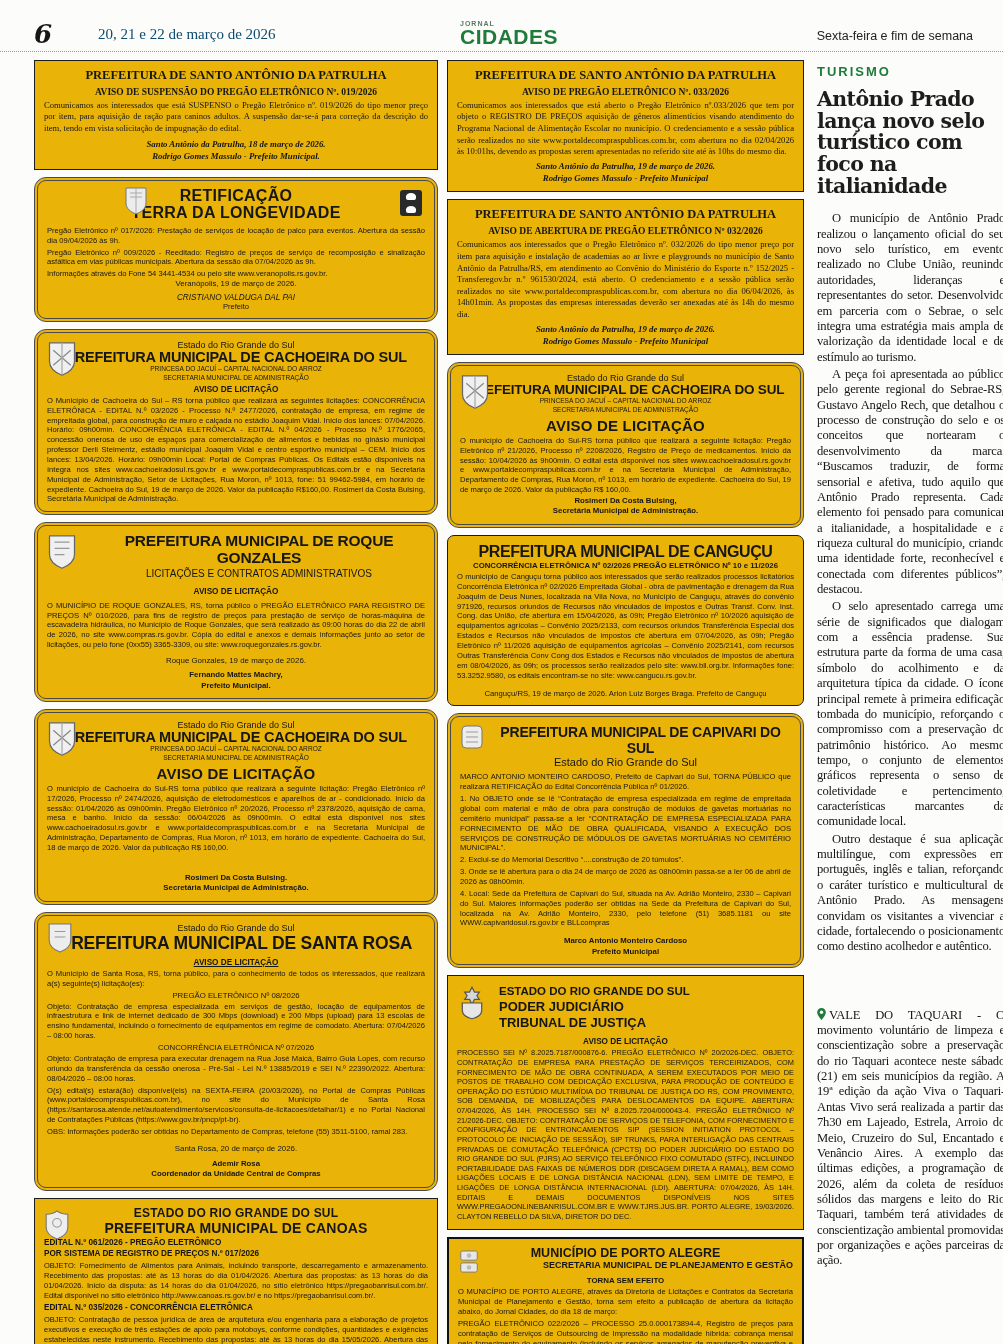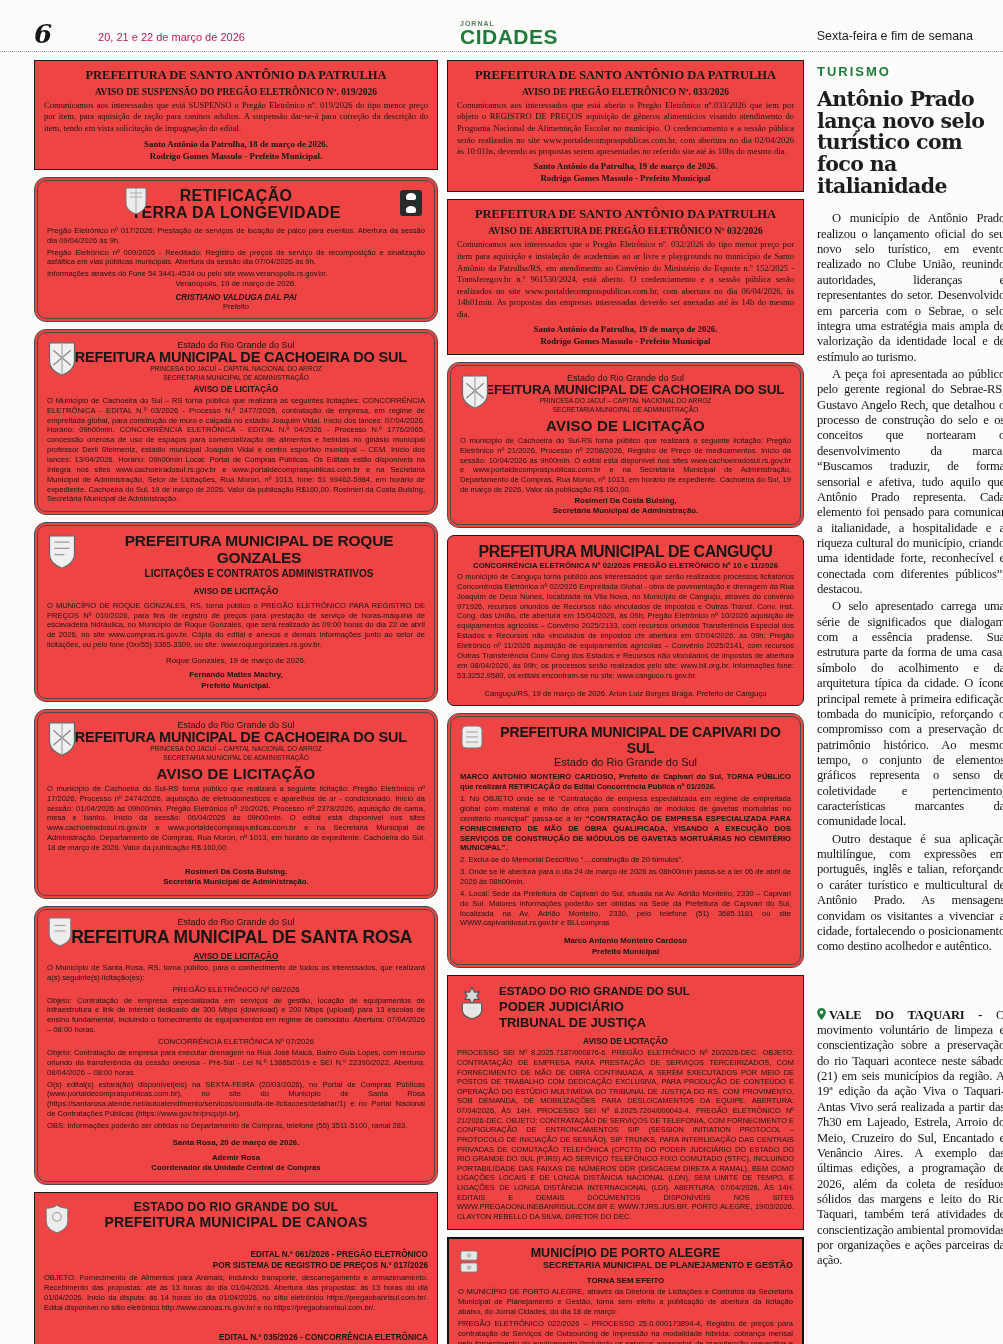--- a/index.html
+++ b/index.html
@@ -5,69 +5,69 @@
   * { margin:0; padding:0; box-sizing:border-box; }
   html,body { width:1003px; height:1344px; }
   body { background:#fcfcfa; color:#161616; overflow:hidden;
          font-family:"Liberation Sans", sans-serif; }
 
   
   .pageheader { display:flex; align-items:flex-end; padding:24px 30px 6px 34px;
                 border-bottom:1px dotted #9a9a9a; position:relative; }
   .pagenum { font-family:"DejaVu Serif", serif; font-weight:bold; font-style:italic;
              font-size:26px; line-height:.8; margin-right:46px; }
-  .pagedate { font-size:11px; color:#be185d; padding-bottom:2px; }
+  .pagedate { font-size:15px; color:#0c4a6e; padding-bottom:2px;font-family:Liberation Serif, serif; }
   .masthead { position:absolute; left:460px; bottom:4px; text-align:left; }
   .masthead .jornal { font-size:7px; font-weight:bold; letter-spacing:1px; color:#5a7a62; }
   .masthead .cidades { font-size:21px; font-weight:bold; letter-spacing:.5px; line-height:.95; }
   .pageright { margin-left:auto; font-size:12.5px; color:#222; padding-bottom:2px; }
 
   
   .main { display:flex; gap:9px; padding:8px 26px 0 34px; align-items:flex-start; }
   .col-left { width:404px; flex:none; }
   .col-mid  { width:357px; flex:none; }
   .col-right{ width:192px; flex:none; padding-left:4px; }
 
   
-  .box { background:#ef4444; border:1px solid #1c1c1c; padding:7px 9px; margin-bottom:7px;
+  .box { background:#eab308; border:1px solid #1c1c1c; padding:7px 9px; margin-bottom:7px;
          position:relative; overflow:hidden; }
   .box.rounded { border:4px double #4a4a4a; border-radius:12px; }
   .box.thick { border:2px solid #111; }
   .box.r6 { border-radius:7px; }
   .crest { position:absolute; left:9px; top:8px; }
   .crest svg { display:block; }
   .ctr { text-align:center; }
-  .b { font-weight:bold; }
+  .b { font-weight:normal; }
   .u { text-decoration:underline; }
   .it { font-style:italic; }
 
   .t-serif-lg { font-family:"Liberation Serif",serif; font-weight:bold; font-size:12.5px; text-align:center; }
   .t-serif-sm { font-family:"Liberation Serif",serif; font-weight:bold; font-size:9.5px;  text-align:center; margin-top:4px; }
   .body-serif { font-family:"Liberation Serif",serif; font-size:8.6px; line-height:1.35; text-align:justify; margin-top:3px; }
-  .sig-serif  { font-family:"Liberation Serif",serif; font-size:8.8px; font-weight:bold; text-align:center; line-height:1.4; }
+  .sig-serif  { font-family:"Liberation Serif",serif; font-size:8.8px; font-weight:bold; text-align:center; line-height:1.4;font-style:italic; }
 
   .t-sans-state { font-size:9px; text-align:center; }
   .t-sans-lg { font-weight:bold; font-size:14.5px; text-align:center; line-height:1.05; letter-spacing:-.2px; }
   .t-sans-sub { font-size:6.6px; text-align:center; line-height:1.25; }
   .h-aviso-sm { font-weight:bold; font-size:8.2px; text-align:center; margin-top:3px; }
   .h-aviso-lg { font-weight:bold; font-size:15px; text-align:center; margin-top:3px; letter-spacing:.2px; }
   .body-sans { font-size:7.6px; line-height:1.3; text-align:justify; margin-top:2px; }
-  .sig-sans { font-size:7.8px; font-weight:bold; text-align:center; line-height:1.35; margin-top:14px; }
+  .sig-sans { font-size:7.8px; font-weight:bold; text-align:center; line-height:1.35; margin-top:20px; }
   .indent-crest { padding-left:46px; }
 
   .veran-title { font-weight:bold; font-size:16px; text-align:center; line-height:1.05; letter-spacing:.3px; }
   .veran-logo { position:absolute; right:12px; top:9px; width:22px; height:26px; background:#2a2a2a;
                 border-radius:3px; display:flex; flex-direction:column; align-items:center; justify-content:space-around; }
   .veran-logo i { display:block; width:10px; height:7px; background:#fff; border-radius:50% 50% 2px 2px; }
 
   .sr-title { font-weight:bold; font-size:17.5px; text-align:center; letter-spacing:-.2px; }
   .sec-h { font-weight:normal; font-size:7.8px; text-align:center; margin-top:2px; }
 
   .canoas-t1 { font-weight:bold; font-size:12.5px; text-align:center; letter-spacing:.2px; }
-  .canoas-h { font-weight:bold; font-size:8.2px; text-align:right; margin-top:20px; line-height:1.3; }
+  .canoas-h { font-weight:bold; font-size:8.2px; text-align:left; margin-top:2px; line-height:1.3; }
   .canoas-body { font-size:7.5px; line-height:1.32; text-align:justify; margin-top:2px; }
   .canoas-sig { font-size:7.8px; text-align:center; line-height:1.35; margin-top:2px; }
 
   .cang-title { font-weight:bold; font-size:16px; text-align:center; letter-spacing:-.4px; }
   .cang-sub { font-weight:bold; font-size:7.8px; text-align:center; }
 
   .cap-title { font-weight:bold; font-size:14px; text-align:center; letter-spacing:-.2px; }
   .cap-sub { font-size:11px; text-align:center; }
 
   .tj-t { font-weight:bold; font-size:11.5px; line-height:1.2; }

